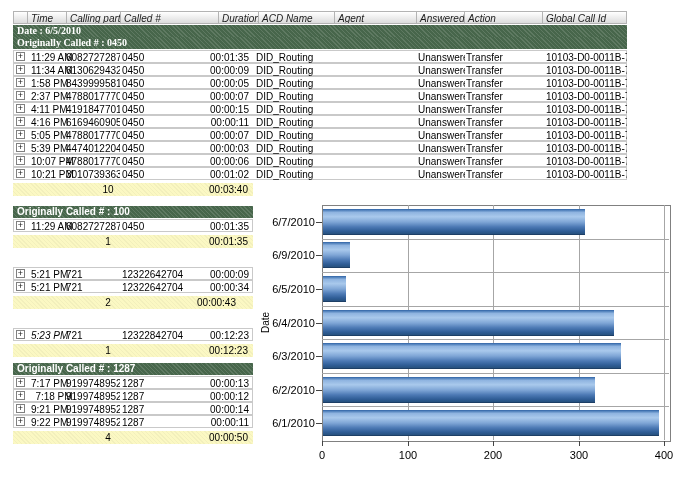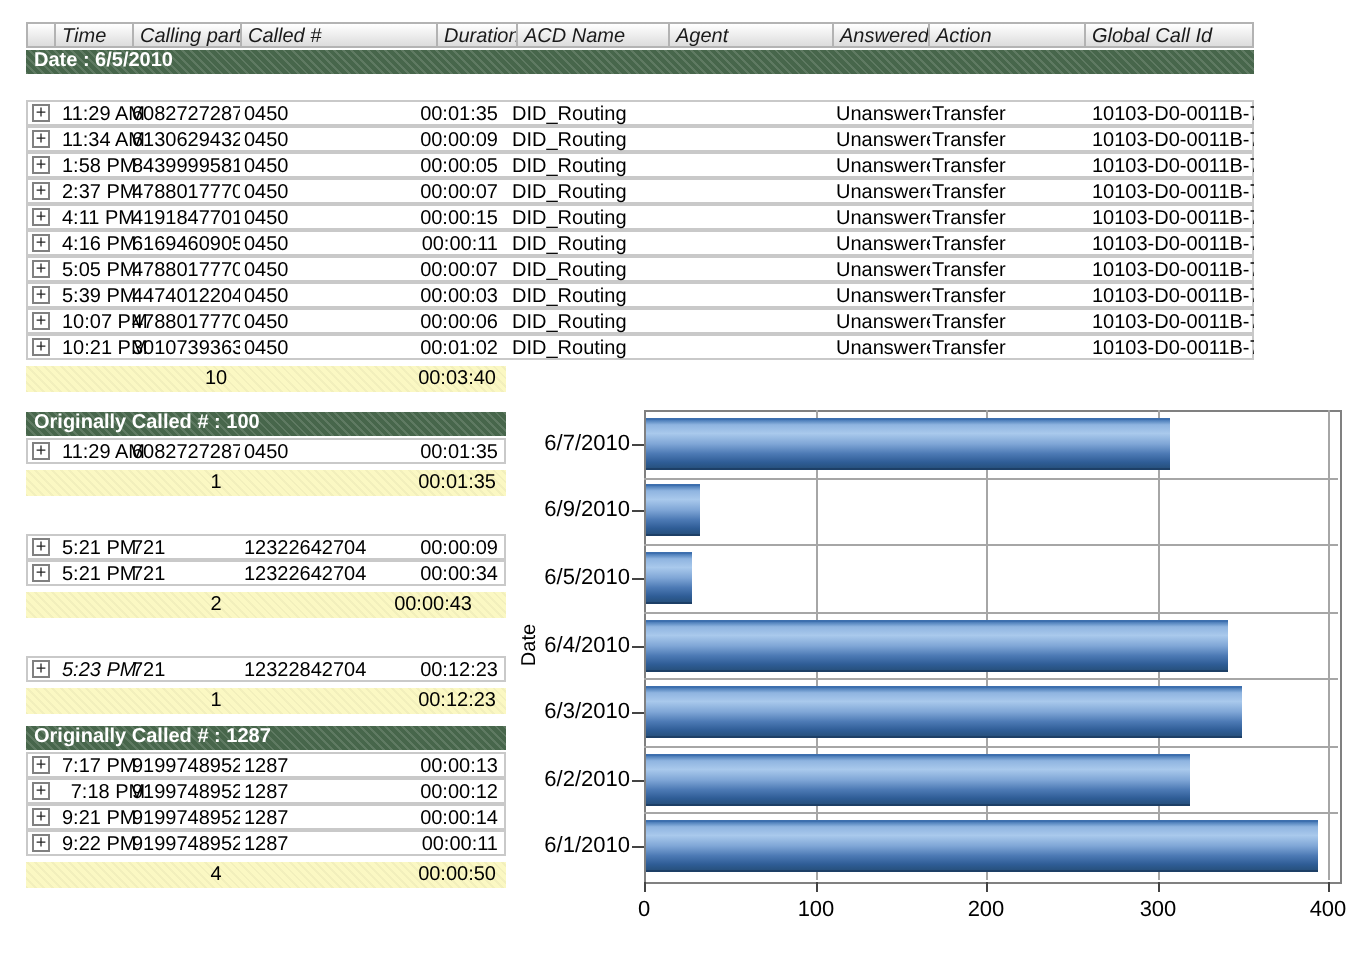--- a/index.html
+++ b/index.html
@@ -10,21 +10,21 @@
   #report{position:absolute;left:13px;top:11px;width:616px;height:470px;font-size:10px;color:#000;}
   #report > div{position:absolute;left:0;}
   .thead{height:13px;width:614px;}
   .th{position:absolute;top:0;height:13px;box-sizing:border-box;border:1px solid #b3b3b3;
       background:linear-gradient(#ffffff,#dcdcdc);font-style:italic;color:#1a1a1a;
       line-height:11px;padding:1px 0 0 3px;overflow:hidden;white-space:nowrap;}
   .band{height:12px;background-color:#47664b;color:#fff;font-weight:bold;line-height:12px;
       padding-left:4px;box-sizing:border-box;overflow:hidden;white-space:nowrap;
       background-image:repeating-linear-gradient(45deg,rgba(255,255,255,0.13) 0px,
         rgba(255,255,255,0.13) 1px,transparent 1px,transparent 3px);}
-  .wide{width:614px;}
+  .wide{width:614px;font-family:Liberation Serif, serif;}
   .narrow{width:240px;}
   .row{height:13px;box-sizing:border-box;border:1px solid #c9c9c9;background:#fff;}
   .c{position:absolute;top:1px;height:11px;line-height:11px;white-space:nowrap;overflow:hidden;}
   .expander{position:absolute;left:2px;top:1px;width:9px;height:9px;border:1px solid #808080;
       font-size:9px;line-height:7px;text-align:center;color:#222;background:#fff;
       box-sizing:border-box;cursor:pointer;}
   .sumrow{height:13px;width:240px;background-color:#fbf8c3;
       background-image:repeating-linear-gradient(45deg,rgba(0,0,0,0.035) 0px,
         rgba(0,0,0,0.035) 1px,transparent 1px,transparent 3px);}
 
@@ -55,20 +55,21 @@
         <div class="th" style="position: absolute; left: 53px; width: 55px;">Calling party #</div>
         <div class="th" style="position: absolute; left: 107px; width: 99px;">Called #</div>
         <div class="th" style="position: absolute; left: 205px; width: 41px;">Duration</div>
         <div class="th" style="position: absolute; left: 245px; width: 77px;">ACD Name</div>
         <div class="th" style="position: absolute; left: 321px; width: 83px;">Agent</div>
         <div class="th" style="position: absolute; left: 403px; width: 49px;">Answered</div>
         <div class="th" style="position: absolute; left: 451px; width: 79px;">Action</div>
         <div class="th" style="position: absolute; left: 529px; width: 85px;">Global Call Id</div>
       </div>
       <div class="band wide" style="position: absolute; top: 14px;">Date : 6/5/2010</div>
+      <div class="band wide" style="position: absolute; top: 26px;">Originally Called # : 0450</div>
       <div class="row" style="position: absolute; top: 39px; width: 614px;">
         <div class="expander">+</div>
         <div class="c" style="position: absolute; left: 17px; width: 46px; text-align: left;">11:29 AM</div>
         <div class="c" style="position: absolute; left: 52px; width: 54px; text-align: left;">6082727287</div>
         <div class="c" style="position: absolute; left: 108px; width: 95px; text-align: left;">0450</div>
         <div class="c" style="position: absolute; left: 160px; width: 75px; text-align: right;">00:01:35</div>
         <div class="c" style="position: absolute; left: 242px; width: 78px; text-align: left;">DID_Routing</div>
         <div class="c" style="position: absolute; left: 404px; width: 47px; text-align: left;">Unanswered</div>
         <div class="c" style="position: absolute; left: 452px; width: 78px; text-align: left;">Transfer</div>
         <div class="c" style="position: absolute; left: 532px; width: 81px; text-align: left;">10103-D0-0011B-768</div>

